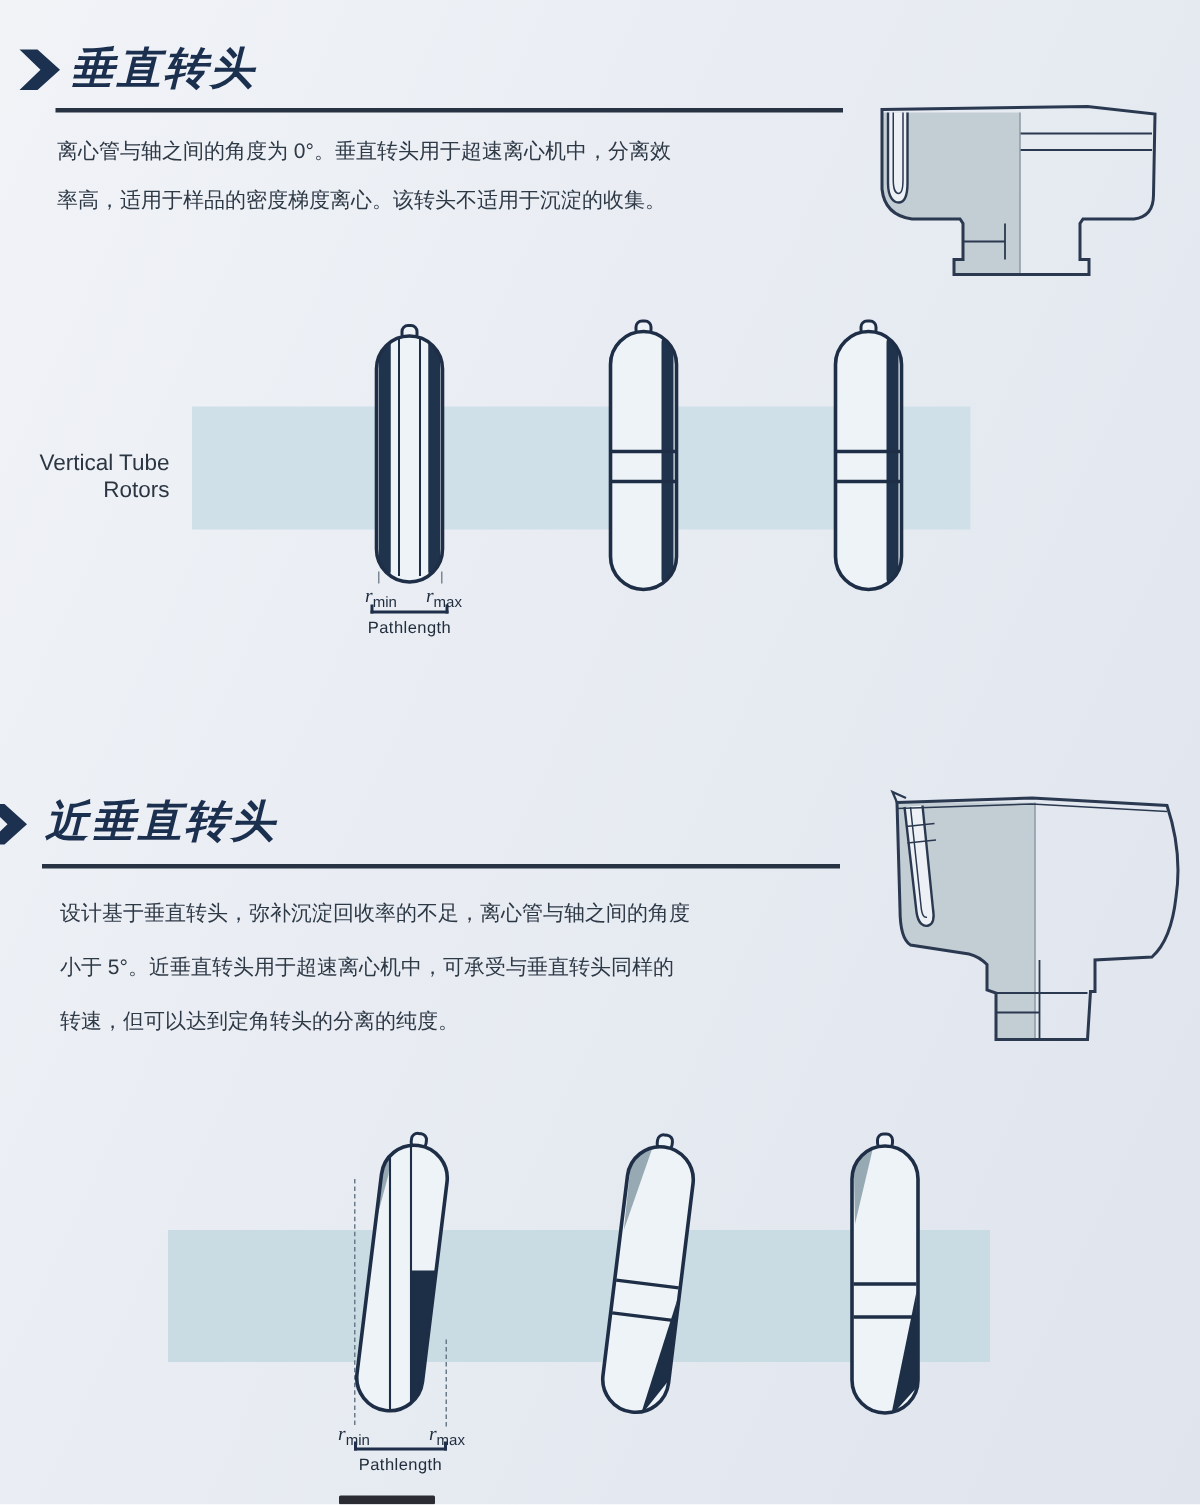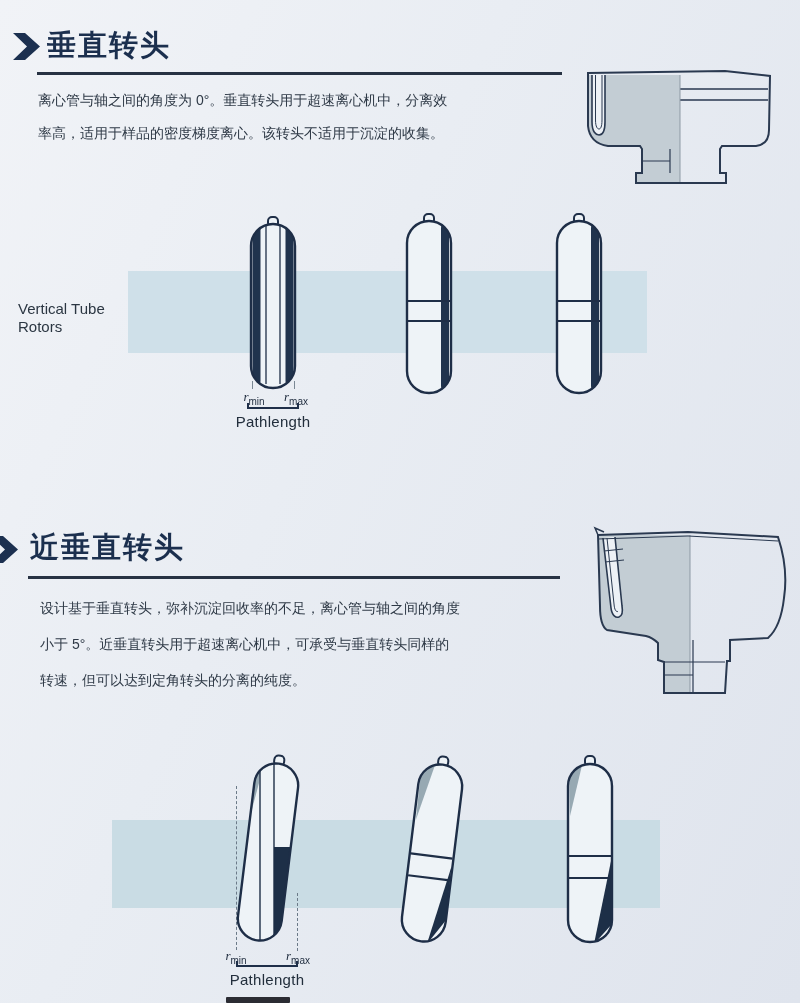--- a/index.html
+++ b/index.html
@@ -4,28 +4,28 @@
 <style>
   html,body{margin:0;padding:0;}
   body{font-family:"Liberation Sans", sans-serif;}
   #page{
     position:relative;width:800px;height:1003px;overflow:hidden;
     background:linear-gradient(115deg,#f1f3f7 0%,#e9edf3 40%,#dfe4ed 100%);
     color:#2a3544;
   }
   .abs{position:absolute;}
   .nowrap{white-space:nowrap;}
-  .sec-title{font-size:29px;font-weight:800;letter-spacing:2px;color:#1b2f4e;}
+  .sec-title{font-size:29px;font-weight:800;letter-spacing:2px;color:#1b2f4e;font-style:italic;}
   .rule{height:2.5px;background:#27324333;background:#273243;}
   .para{font-size:14px;color:#2e3946;}
   .para div{white-space:nowrap;}
   .fig-label{font-size:15px;line-height:17.5px;color:#2b3642;}
   .rlab{font-size:13px;color:#1f2c3e;font-style:italic;font-family:"Liberation Serif",serif;}
   .rlab sub{font-size:10px;font-style:normal;font-family:"Liberation Sans",sans-serif;}
-  .plab{font-size:15px;color:#222e3c;letter-spacing:.3px;}
+  .plab{font-size:11px;color:#222e3c;letter-spacing:.3px;}
   .band{background:#cfe0e9;}
   .dash-v{width:0;border-left:1.6px dashed #6b7a88;}
   .brk-line{height:2px;background:#1f2f49;}
   .brk-tick{width:1.6px;height:6px;background:#1f2f49;}
   .tick{width:1.3px;height:8px;background:#7a8894;}
   .bottom-strip{background:#2b2c33;border-radius:1px;}
   svg{display:block;overflow:visible;}
 </style>
 </head>
 <body>
@@ -50,21 +50,21 @@
     <path d="M20,13 L20,60 C20,70 24,73 27,73 C30,73 33,70 33,60 L33,13" fill="#edf1f6" stroke="#2a3950" stroke-width="1.6"></path>
     <path d="M23.5,13 L23.5,58 C23.5,65 25.5,67 27,67 C28.5,67 30,65 30,58 L30,13" fill="none" stroke="#2a3950" stroke-width="1"></path>
     <path d="M108,27 H196 M108,38 H196" stroke="#2a3950" stroke-width="1.3"></path>
     <path d="M108,13 V121" stroke="#8d99a5" stroke-width="1"></path>
     <path d="M98,87 V111 M70,99 H98" stroke="#2a3950" stroke-width="1.2"></path>
     <path d="M16,11 L153,9 L198,14 L197,68 C197,78 192,83 184,84 L150,84 L148,87 L148,111 L154,111 L154,121 L64,121 L64,111 L70,111 L70,87 L68,84 L36,84 C22,82 17,74 16,64 Z" fill="none" stroke="#2a3950" stroke-width="2"></path>
   </svg>
 
   <div class="abs band" style="left:128px;top:271px;width:519px;height:82px;"></div>
 
-  <div class="abs fig-label" style="left:18px;top:300px;width:95px;text-align:left;">
+  <div class="abs fig-label" style="left:18px;top:300px;width:95px;text-align:right;">
     <div>Vertical Tube</div>
     <div>Rotors</div>
   </div>
 
   <svg class="abs" style="left:249px;top:216px;" width="48" height="176" viewBox="0 0 48 176">
     <defs>
         <clipPath id="t1c">
           <rect x="2" y="8" width="44" height="164" rx="22"></rect>
         </clipPath>
       </defs>

